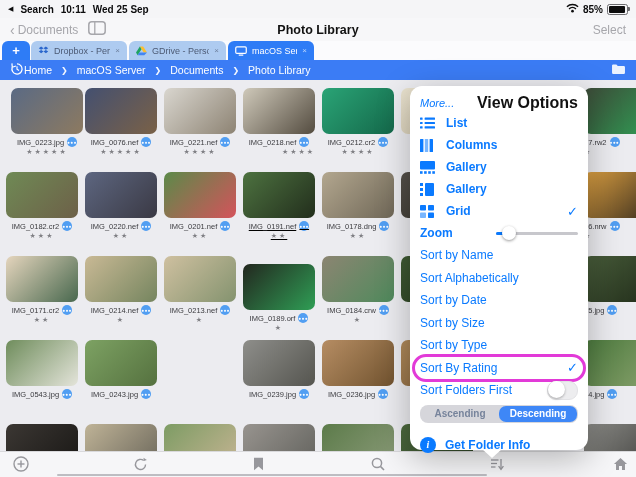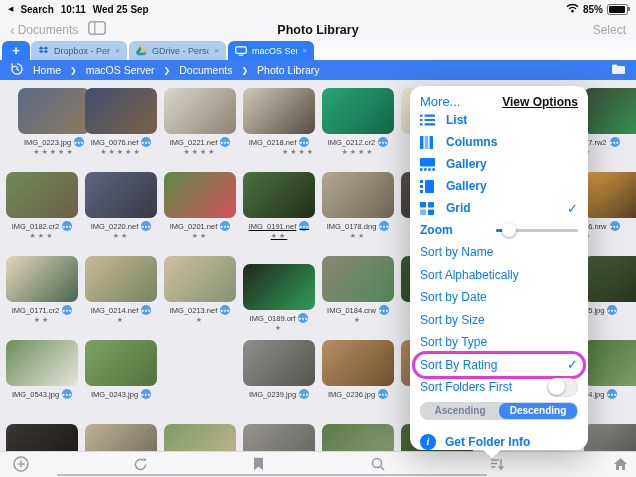--- a/index.html
+++ b/index.html
@@ -27,21 +27,21 @@
   .tab-bar{position:absolute;top:41px;left:0;right:0;height:19px;background:#fbfbfd;}
   .tab{position:absolute;bottom:0;height:19px;border-radius:6px 6px 0 0;display:flex;align-items:center;
     padding:0 7px;box-sizing:border-box;gap:5px;font-size:9px;}
   .tab-add{left:2px;width:28px;justify-content:center;background:var(--tabActive);color:#fff;font-size:13px;font-weight:bold;}
   .tab-inactive{background:#aecbf0;color:#4c5a74;}
   .tab-active{background:var(--tabActive);color:#fff;}
   .tab .x{margin-left:auto;font-size:8px;opacity:.65;}
   .tab .tlabel{white-space:nowrap;overflow:hidden;}
   
   .crumb-bar{position:absolute;top:60px;left:0;right:0;height:20px;background:var(--barBlue);
-    display:flex;align-items:center;padding:0 10px;box-sizing:border-box;color:#fff;font-size:10.5px;gap:9px;}
+    display:flex;align-items:center;padding:0 10px;box-sizing:border-box;color:#fff;font-size:10.5px;gap:0;}
   .crumb-sep{font-size:8px;font-weight:bold;opacity:.95;}
   .crumb-folder{margin-left:auto;}
   
   .content{position:absolute;top:80px;left:0;right:0;height:372px;background:#ececf0;overflow:hidden;}
   .cell{position:absolute;width:72px;text-align:center;}
   .thumb{width:72px;height:46px;border-radius:7px;}
   .meta{display:flex;align-items:center;justify-content:center;gap:3px;margin-top:3px;height:10px;}
   .fname{font-size:7.5px;color:#3a3a3e;white-space:nowrap;}
   .more-badge{width:10px;height:10px;border-radius:50%;background:#519ef2;color:#fff;display:inline-flex;
     align-items:center;justify-content:center;font-size:4.5px;letter-spacing:.5px;flex:none;}
@@ -52,22 +52,22 @@
   .toolbar{position:absolute;left:0;right:0;bottom:0;height:25px;background:#f6f6f8;border-top:1px solid #d9d9dc;}
   .tb-icon{position:absolute;top:4px;width:16px;height:16px;display:flex;align-items:center;justify-content:center;}
   .home-indicator{position:absolute;left:57px;bottom:1px;width:430px;height:2px;background:#bdbdc2;border-radius:2px;}
   
   .popover{position:absolute;left:410px;top:86px;width:178px;height:364px;background:#fff;border-radius:12px;
     box-shadow:0 8px 34px rgba(0,0,0,.28);padding:8px 10px;box-sizing:border-box;z-index:10;
     display:flex;flex-direction:column;}
   .popover .arrow{position:absolute;left:72px;bottom:-8px;width:0;height:0;
     border-left:10px solid transparent;border-right:10px solid transparent;border-top:9px solid #fff;}
   .pop-head{display:flex;align-items:center;justify-content:space-between;height:20px;}
-  .pop-more{color:var(--accent);font-size:13px;}
-  .pop-title{font-size:12px;font-weight:bold;color:#111;text-decoration:underline;}
+  .pop-more{color:var(--accent);font-size:11px;font-style:italic;}
+  .pop-title{font-size:16px;font-weight:bold;color:#111;}
   .pop-row{display:flex;align-items:center;height:22px;flex:none;}
   .pop-row .picon{width:16px;height:13px;margin-right:10px;display:flex;align-items:center;}
   .pop-row .plabel{color:var(--accent);font-size:12px;font-weight:700;}
   .pop-row .check{margin-left:auto;color:var(--accent);font-size:13px;font-weight:bold;}
   .zoom-row{display:flex;align-items:center;height:22px;flex:none;}
   .zoom-row .plabel{color:var(--accent);font-size:12px;font-weight:700;}
   .zoom-slider{position:relative;margin-left:auto;width:82px;height:14px;}
   .zs-track{position:absolute;top:6px;left:0;right:0;height:2.5px;background:#c7c7cc;border-radius:2px;}
   .zs-fill{position:absolute;top:6px;left:0;height:2.5px;background:var(--accent);border-radius:2px;}
   .zs-knob{position:absolute;top:0;width:14px;height:14px;background:#fff;border-radius:50%;
@@ -186,21 +186,21 @@
         <span>Photo Library</span>
       </span>
     <span class="crumb-folder">
       <svg width="15" height="12" viewBox="0 0 16 13">
           <path d="M1 2.8 a1.3 1.3 0 0 1 1.3-1.3 h3.4 l1.5 1.8 h6.5 a1.3 1.3 0 0 1 1.3 1.3 v6 a1.3 1.3 0 0 1 -1.3 1.3 h-11.4 a1.3 1.3 0 0 1 -1.3-1.3 Z" fill="#ffffff" opacity="0.9"></path>
         </svg>
     </span>
   </div>
 
   <div class="content" id="grid">
-      <div class="cell" style="left: 18px; top: 8px;">
+      <div class="cell" style="left: 11px; top: 8px;">
         <div class="thumb" style="background: linear-gradient(135deg, rgb(90, 106, 132) 0%, rgb(141, 122, 96) 100%);"></div>
         <div class="meta">
           <span class="fname">IMG_0223.jpg</span>
           <span class="more-badge">●●●</span>
         </div>
         <div class="stars">★★★★★</div>
       </div>
       <div class="cell" style="left: 85px; top: 8px;">
         <div class="thumb" style="background: linear-gradient(135deg, rgb(68, 80, 112) 0%, rgb(122, 97, 71) 100%);"></div>
         <div class="meta">

